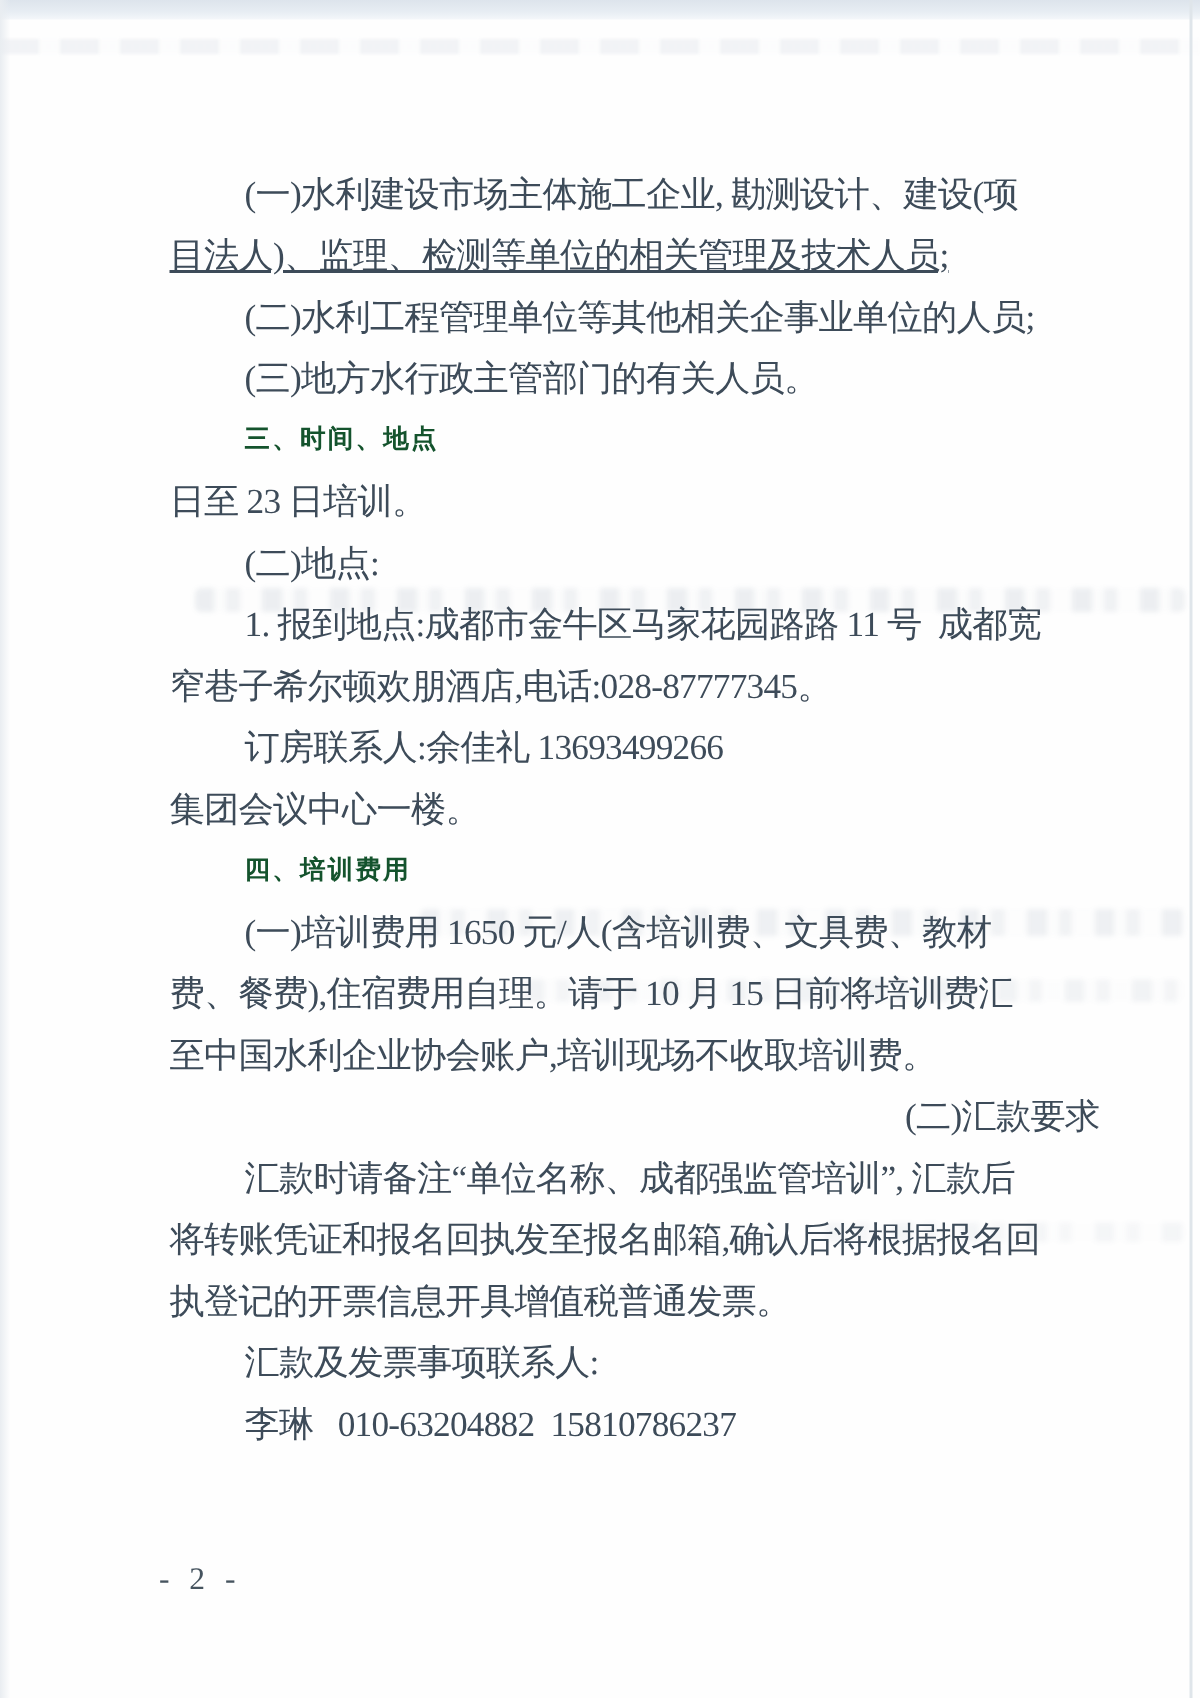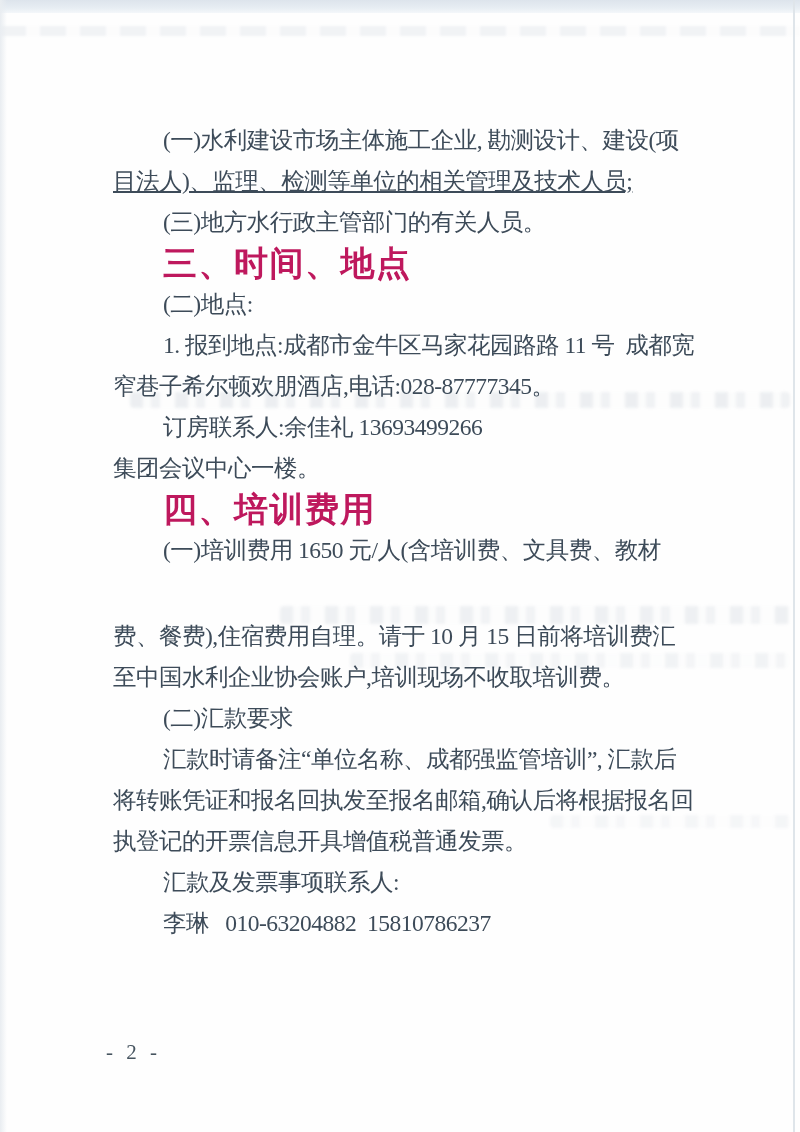--- a/index.html
+++ b/index.html
@@ -43,37 +43,37 @@
     filter: blur(1.6px);
     border-radius: 4px;
   }
   .bleed-1 { left: 130px; top: 392px; width: 660px; height: 16px; opacity: .55; }
   .bleed-2 { left: 280px; top: 606px; width: 510px; height: 18px; opacity: .5; }
   .bleed-3 { left: 350px; top: 653px; width: 440px; height: 15px; opacity: .4; }
   .bleed-4 { left: 550px; top: 815px; width: 240px; height: 13px; opacity: .3; }
   
   .text-block {
     position: absolute;
-    left: 113px; top: 120px;
+    left: 113px; top: 110px;
     width: 620px;
   }
   .line {
     height: 41px;
     line-height: 41px;
     font-size: 23.5px;
     letter-spacing: -0.5px;
     color: #3d4b59;
     white-space: pre;
   }
   .line.bold {
-    font-family: Liberation Sans, sans-serif;
+    font-family: Liberation Mono, monospace;
     font-weight: bold;
-    font-size: 34px;
+    font-size: 17px;
     letter-spacing: 1.5px;
-    color: #be185d;
+    color: #14532d;
   }
   .page-number {
     position: absolute;
     left: 106px; top: 1040px;
     font-size: 21px;
     letter-spacing: 4px;
     color: #46545f;
   }
 </style>
 </head>
@@ -86,32 +86,34 @@
   <div class="scan-line-right"></div>
 
   <div class="bleed bleed-1"></div>
   <div class="bleed bleed-2"></div>
   <div class="bleed bleed-3"></div>
   <div class="bleed bleed-4"></div>
 
   <div class="text-block" id="lines-container">
       <div class="line" style="padding-left: 50px;">(一)水利建设市场主体施工企业, 勘测设计、建设(项</div>
       <div class="line" style="padding-left: 0px; text-decoration: underline;">目法人)、监理、检测等单位的相关管理及技术人员;</div>
+      <div class="line" style="padding-left: 50px;">(二)水利工程管理单位等其他相关企事业单位的人员;</div>
       <div class="line" style="padding-left: 50px; font-family: Liberation Serif, serif;">(三)地方水行政主管部门的有关人员。</div>
       <div class="line bold" style="padding-left: 50px;">三、时间、地点</div>
+      <div class="line" style="padding-left: 0px;">日至 23 日培训。</div>
       <div class="line" style="padding-left: 50px;">(二)地点:</div>
       <div class="line" style="padding-left: 50px;">1. 报到地点:成都市金牛区马家花园路路 11 号  成都宽</div>
       <div class="line" style="padding-left: 0px; font-family: Liberation Serif, serif;">窄巷子希尔顿欢朋酒店,电话:028-87777345。</div>
       <div class="line" style="padding-left: 50px;">订房联系人:余佳礼 13693499266</div>
       <div class="line" style="padding-left: 0px;">集团会议中心一楼。</div>
       <div class="line bold" style="padding-left: 50px;">四、培训费用</div>
       <div class="line" style="padding-left: 50px;">(一)培训费用 1650 元/人(含培训费、文具费、教材</div>
-      <div class="line" style="padding-left: 0px; margin-top: 45px;">费、餐费),住宿费用自理。请于 10 月 15 日前将培训费汇</div>
+      <div class="line" style="padding-left: 0px;">费、餐费),住宿费用自理。请于 10 月 15 日前将培训费汇</div>
       <div class="line" style="padding-left: 0px;">至中国水利企业协会账户,培训现场不收取培训费。</div>
-      <div class="line" style="padding-left: 50px;">(二)汇款要求</div>
+      <div class="line" style="padding-left: 50px; text-align: right;">(二)汇款要求</div>
       <div class="line" style="padding-left: 50px;">汇款时请备注“单位名称、成都强监管培训”, 汇款后</div>
       <div class="line" style="padding-left: 0px;">将转账凭证和报名回执发至报名邮箱,确认后将根据报名回</div>
       <div class="line" style="padding-left: 0px;">执登记的开票信息开具增值税普通发票。</div>
       <div class="line" style="padding-left: 50px;">汇款及发票事项联系人:</div>
       <div class="line" style="padding-left: 50px;">李琳   010-63204882  15810786237</div>
     </div>
 
   <div class="page-number">- 2 -</div>
 </div>
 

